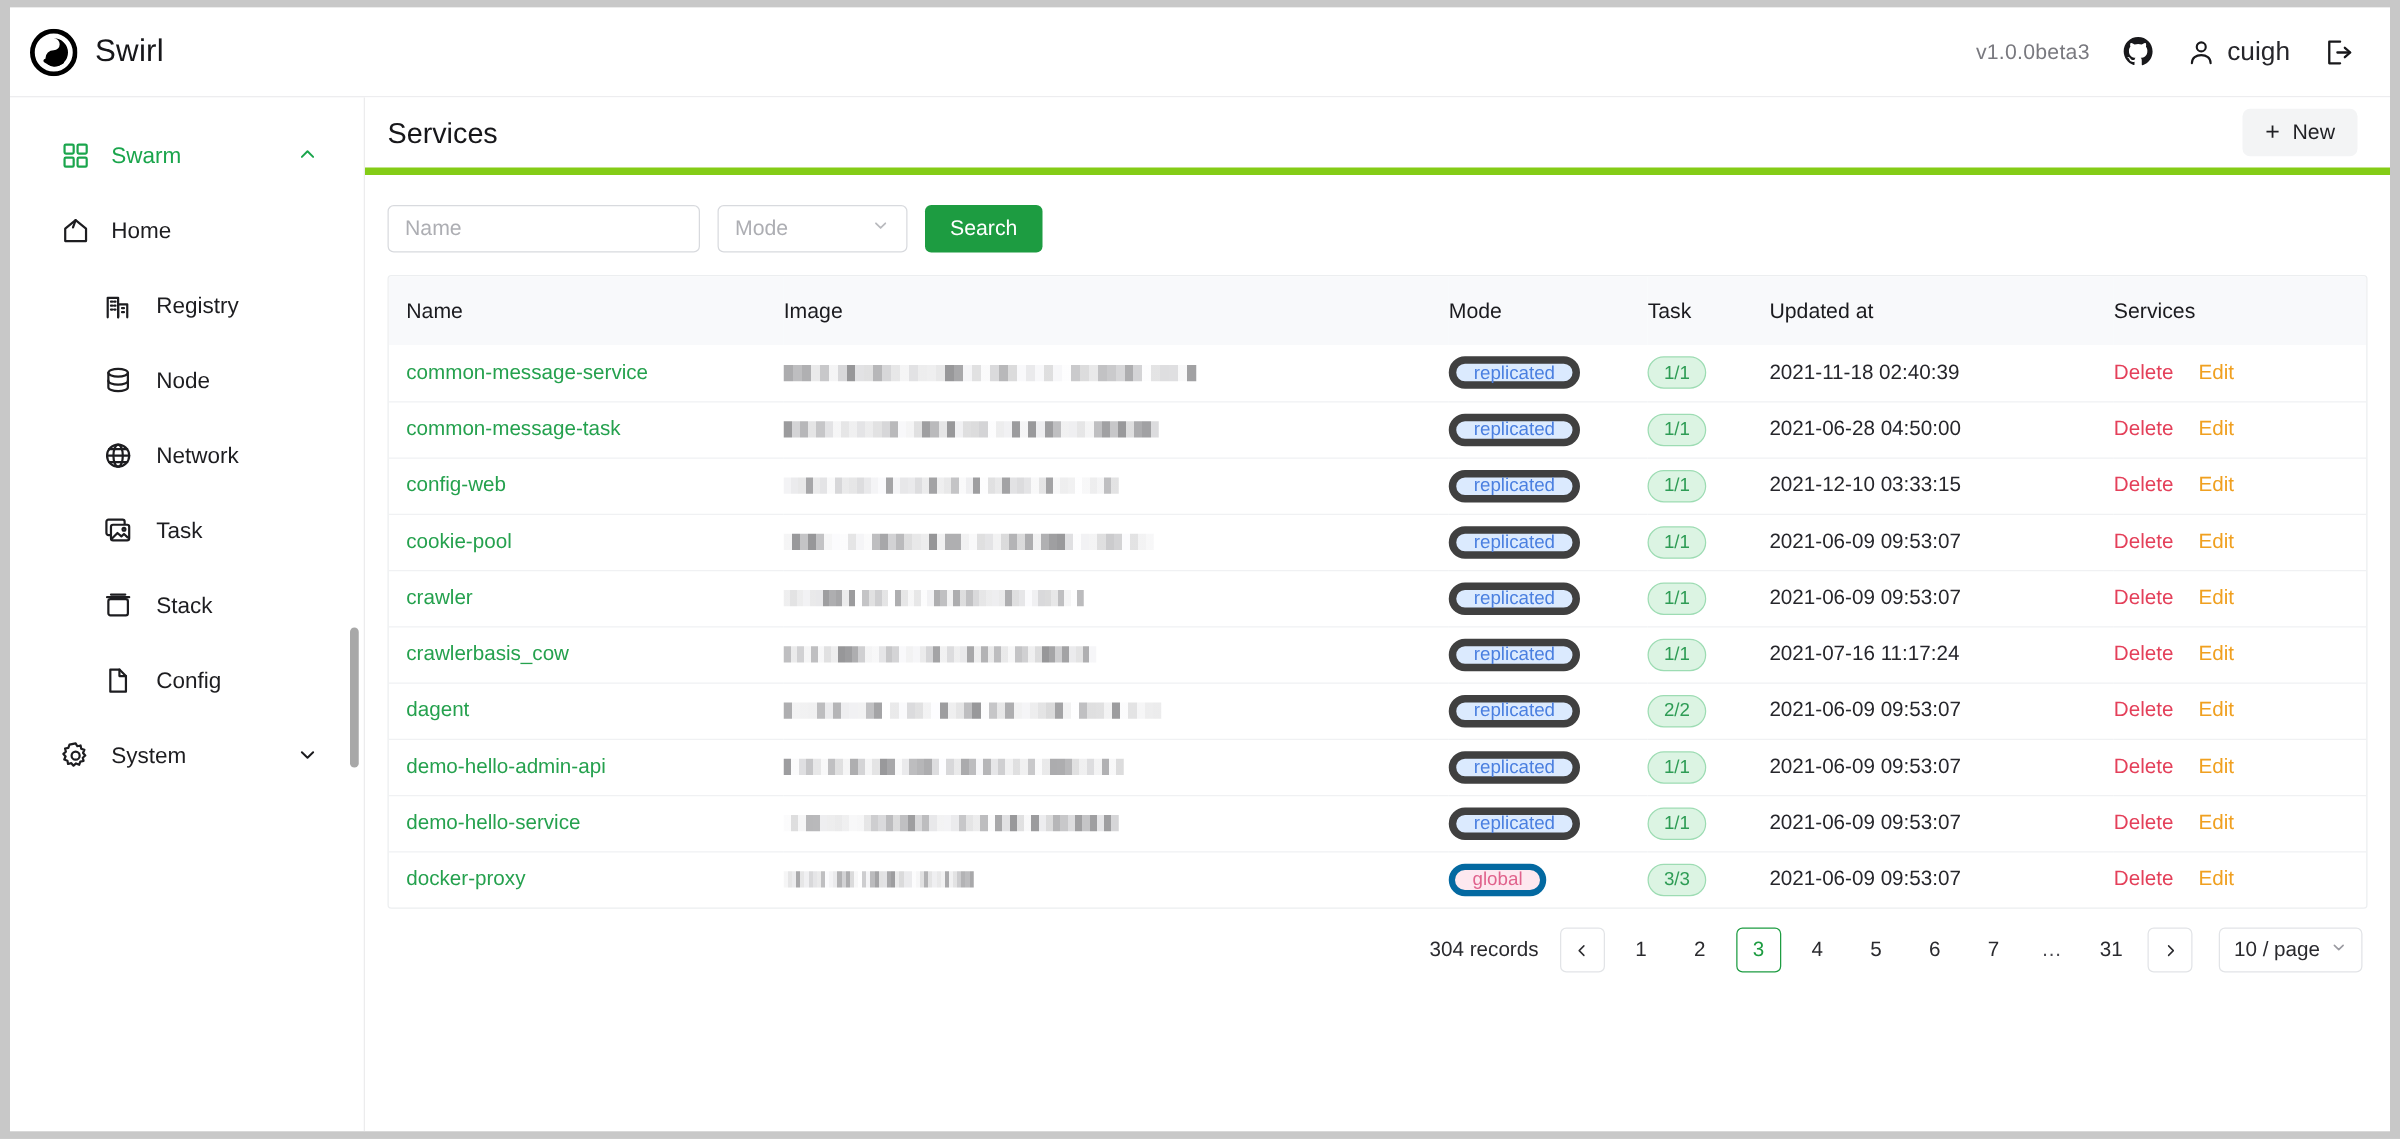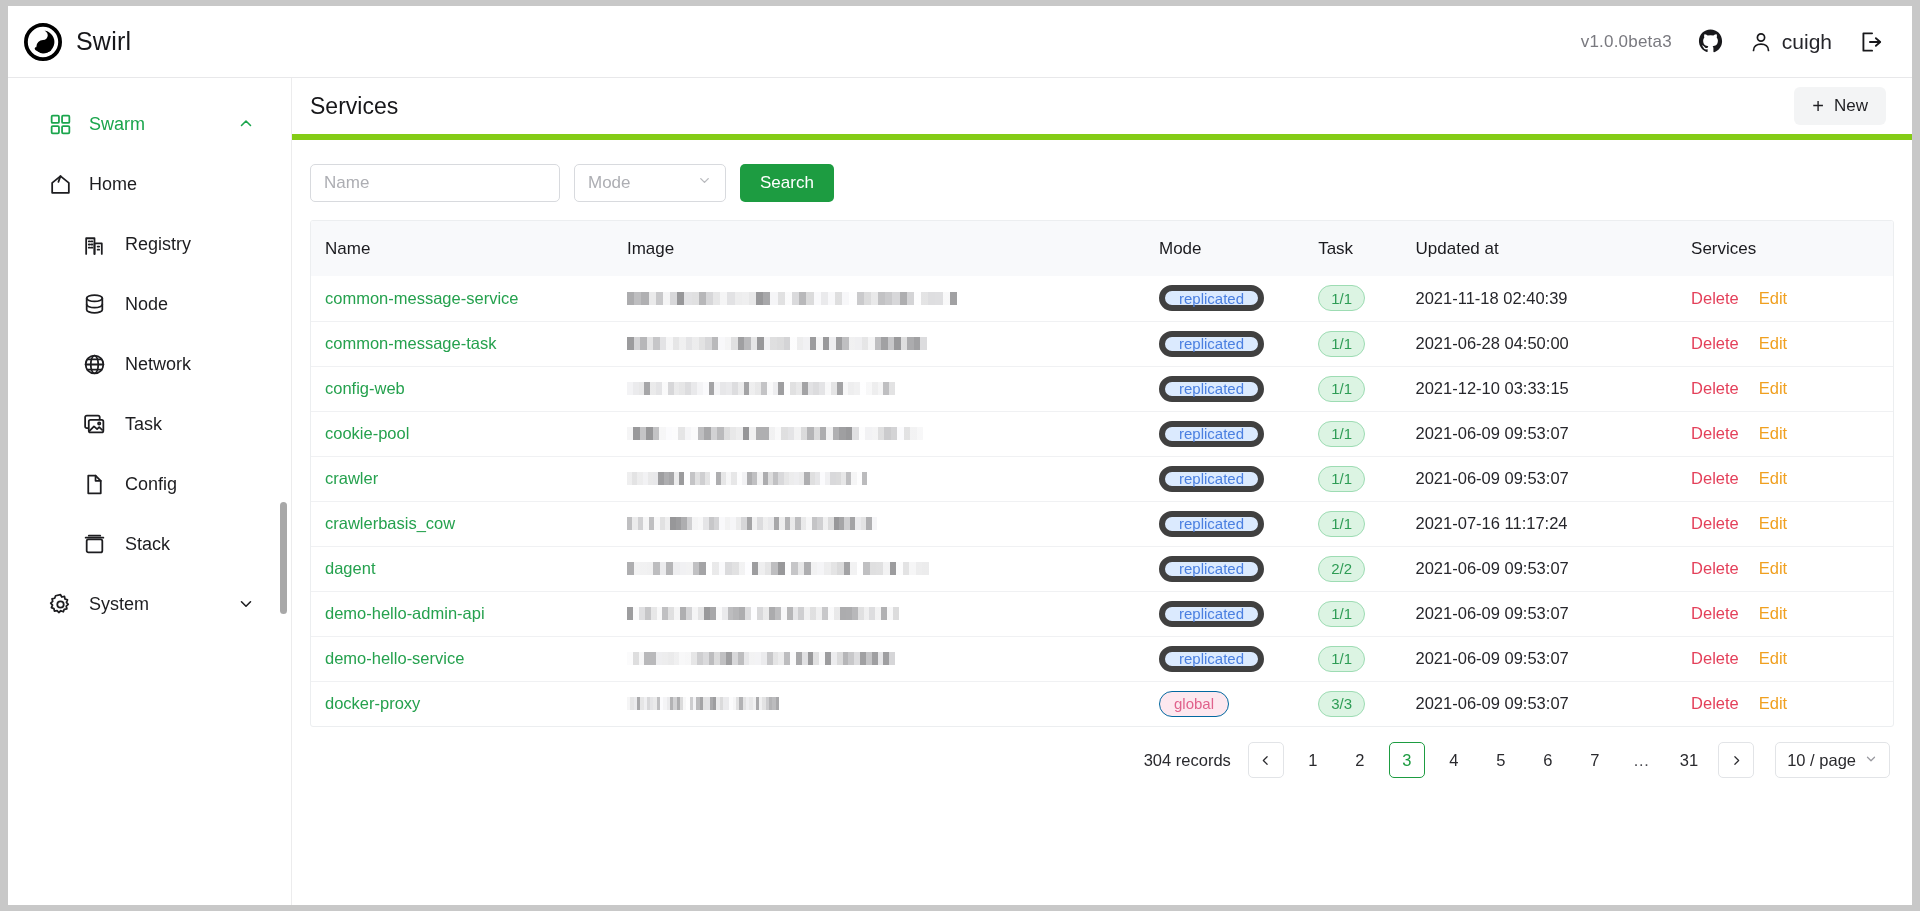--- a/index.html
+++ b/index.html
@@ -137,21 +137,21 @@
   .c-upd   { width: 232px; }
   .c-act   { width: 170px; }
   th.c-name { padding-left: 14px; }
   .svc-link { color: #25a14e; cursor: pointer; }
   .badge {
     display: inline-flex; align-items: center; justify-content: center;
     height: 26px; min-width: 50px; padding: 0 14px;
     border-radius: 13px; font-size: 15px;
   }
   .badge.replicated { background: #dbeafe; border: 6px solid #404040; color: #4a7fe0; }
-  .badge.global { background: #fde8ef; border: 1px solid #0369a1; color: #e0628c; }
+  .badge.global { background: #fde8ef; border: 5px solid #0369a1; color: #e0628c; }
   .badge.task { background: #dcf4e3; border: 1px solid #9ddcb3; color: #2e9c55; min-width: 44px; padding: 0 12px; }
   .act { cursor: pointer; font-size: 16.5px; }
   .act.del { color: #e4405a; margin-right: 20px; }
   .act.edit { color: #f0a020; }
 
   
   .pix { display: block; height: 13px; filter: blur(0.2px); image-rendering: pixelated; }
 
   
   .pager { display: flex; align-items: center; justify-content: flex-end; gap: 11px; height: 66px; padding-right: 4px; }
@@ -277,35 +277,35 @@
                 <rect x="6.5" y="7.5" width="14" height="12" rx="1.6" fill="#fff" stroke="#1d1d20" stroke-width="1.7"></rect>
                 <circle cx="16.5" cy="11" r="1.1" fill="none" stroke="#1d1d20" stroke-width="1.7" stroke-linecap="round" stroke-linejoin="round"></circle>
                 <path d="M7.5 17.8l4-4 3 2.6 2-1.8 2.8 2.6" fill="none" stroke="#1d1d20" stroke-width="1.7" stroke-linecap="round" stroke-linejoin="round"></path>
               </svg>
             </span>
             <span class="nav-label">Task</span>
           </div>
           <div class="nav-item sub">
             <span class="nav-ico">
               <svg width="25" height="25" viewBox="0 0 24 24">
-                <path d="M6 3.5h7l5 5V20.5H6z" fill="none" stroke="#1d1d20" stroke-width="1.7" stroke-linecap="round" stroke-linejoin="round"></path>
-                <path d="M13 3.5v5h5" fill="none" stroke="#1d1d20" stroke-width="1.7" stroke-linecap="round" stroke-linejoin="round"></path>
-              </svg>
-            </span>
-            <span class="nav-label">Config</span>
-          </div>
-          <div class="nav-item sub">
-            <span class="nav-ico">
-              <svg width="25" height="25" viewBox="0 0 24 24">
                 <rect x="4.5" y="7" width="15" height="12.5" rx="1.6" fill="none" stroke="#1d1d20" stroke-width="1.7" stroke-linecap="round" stroke-linejoin="round"></rect>
                 <path d="M3.5 5.5h17" fill="none" stroke="#1d1d20" stroke-width="1.7" stroke-linecap="round" stroke-linejoin="round"></path>
                 <path d="M6.5 3.5h11" fill="none" stroke="#1d1d20" stroke-width="1.7" stroke-linecap="round" stroke-linejoin="round"></path>
               </svg>
             </span>
             <span class="nav-label">Stack</span>
+          </div>
+          <div class="nav-item sub">
+            <span class="nav-ico">
+              <svg width="25" height="25" viewBox="0 0 24 24">
+                <path d="M6 3.5h7l5 5V20.5H6z" fill="none" stroke="#1d1d20" stroke-width="1.7" stroke-linecap="round" stroke-linejoin="round"></path>
+                <path d="M13 3.5v5h5" fill="none" stroke="#1d1d20" stroke-width="1.7" stroke-linecap="round" stroke-linejoin="round"></path>
+              </svg>
+            </span>
+            <span class="nav-label">Config</span>
           </div>
           <div class="nav-item">
             <span class="nav-ico">
               <svg width="25" height="25" viewBox="0 0 24 24">
                 <circle cx="12" cy="12" r="3.1" fill="none" stroke="#1d1d20" stroke-width="1.7" stroke-linecap="round" stroke-linejoin="round"></circle>
                 <path d="M12 2.6l1.3 2.2 2.5-.6 .5 2.5 2.4 .9-1 2.4 1.7 1.9-1.9 1.7 .6 2.5-2.5 .5-.9 2.4-2.4-1-1.9 1.7-1.7-1.9-2.5 .6-.5-2.5-2.4-.9 1-2.4-1.7-1.9 1.9-1.7-.6-2.5 2.5-.5 .9-2.4z" fill="none" stroke="#1d1d20" stroke-width="1.7" stroke-linecap="round" stroke-linejoin="round"></path>
               </svg>
             </span>
             <span class="nav-label">System</span>
             <span class="nav-chev">

